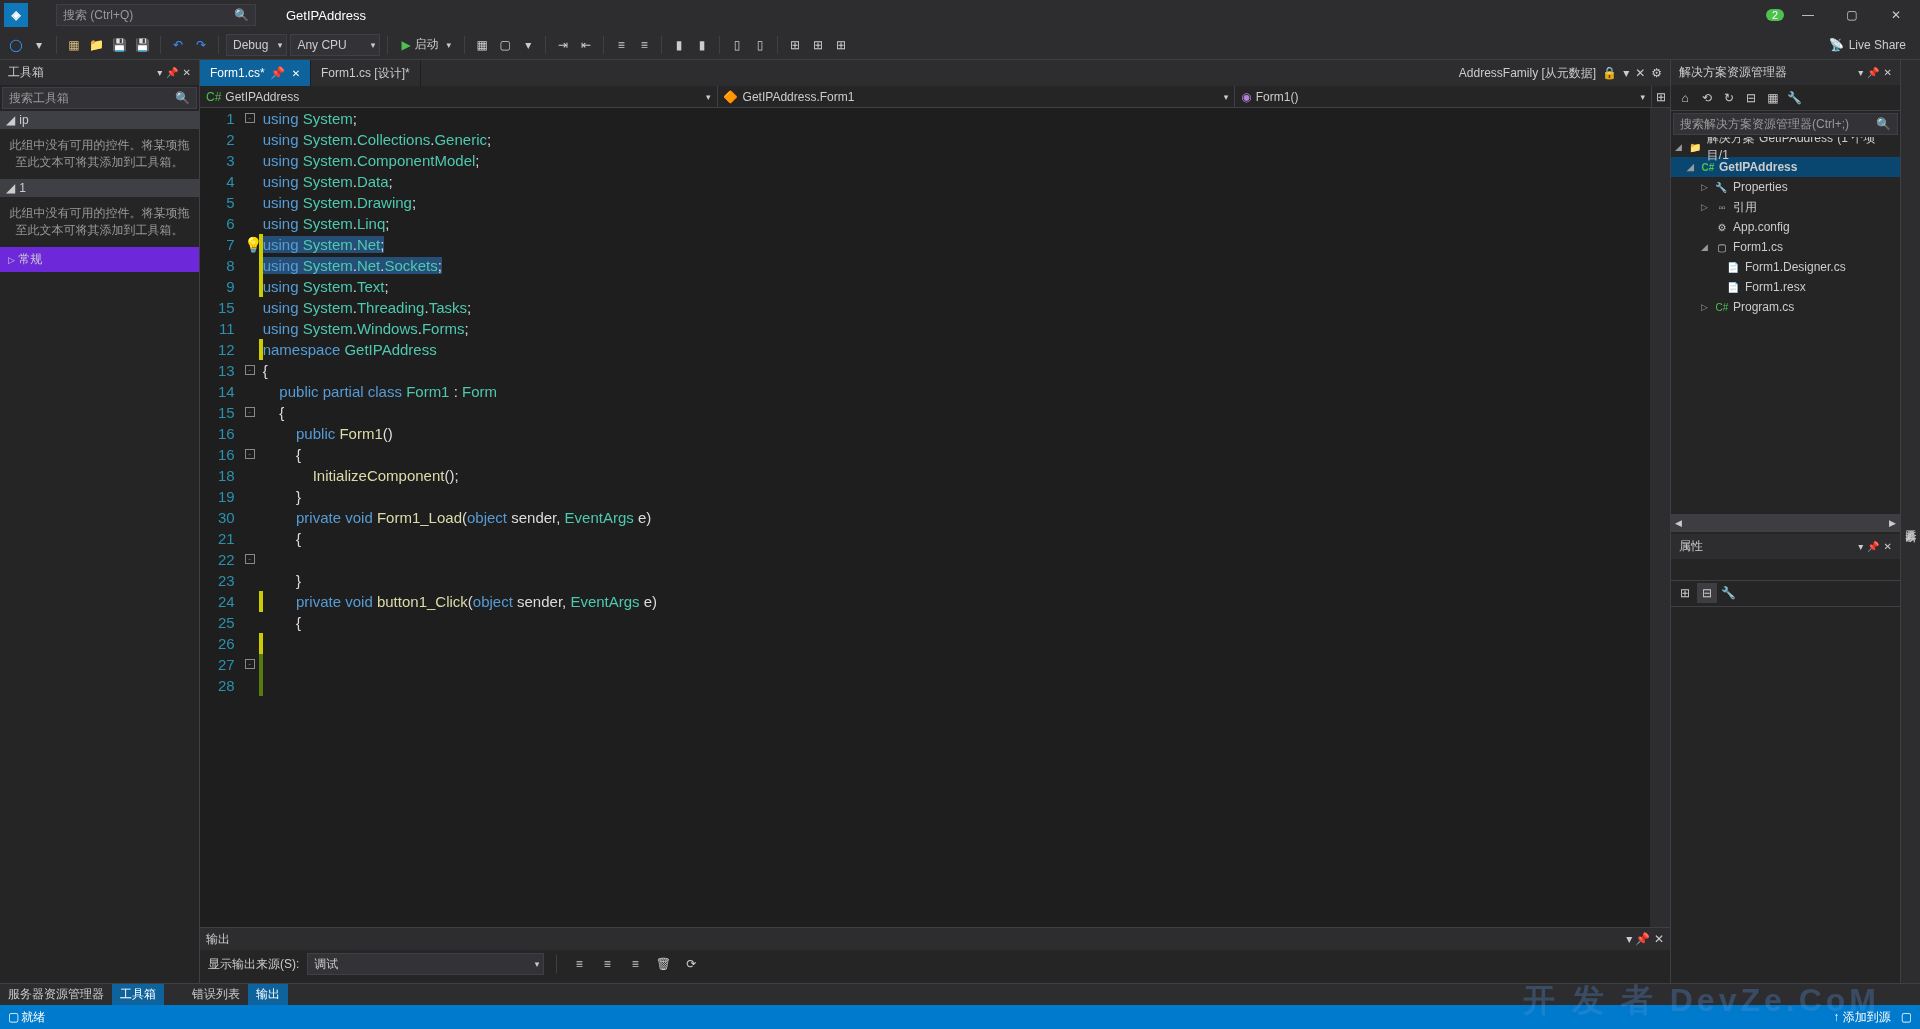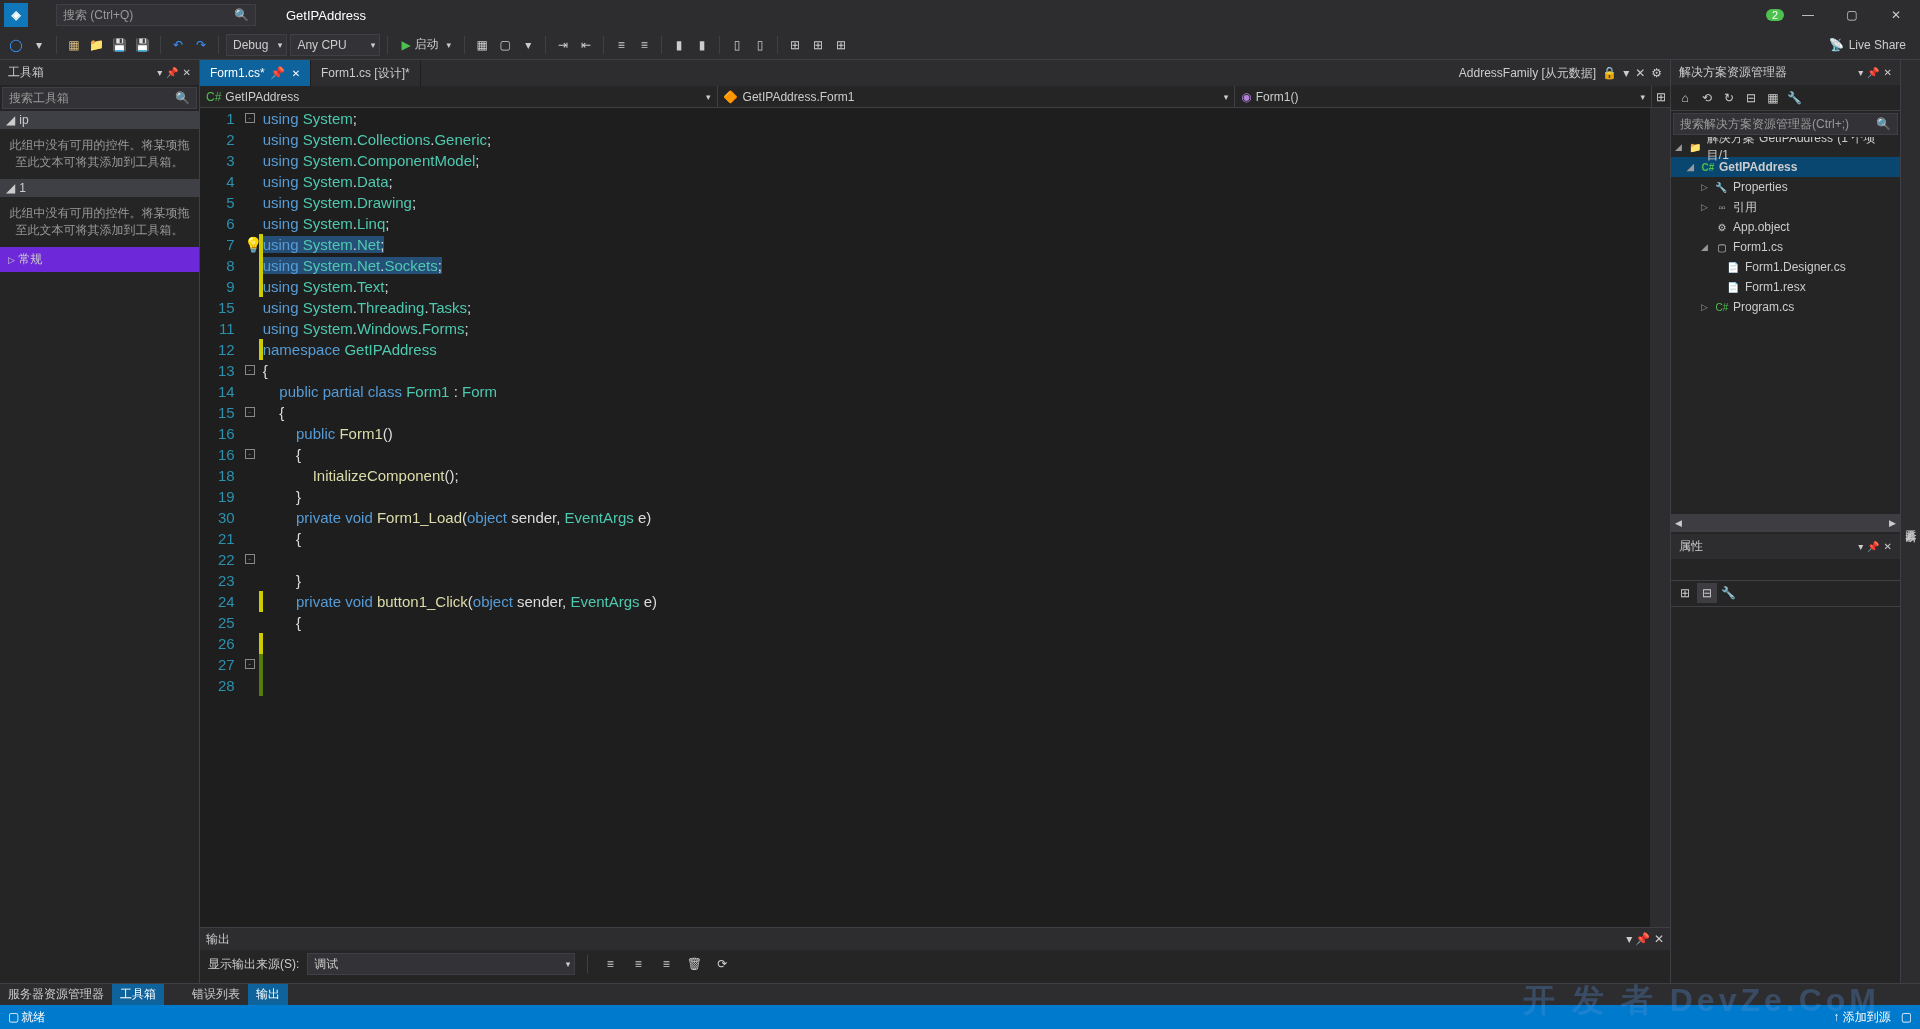--- a/index.html
+++ b/index.html
@@ -302,21 +302,21 @@
       <div class="code" id="code"><div style="position: relative;"><span class="kw">using</span> <span class="cls">System</span>;</div><div style="position: relative;"><span class="kw">using</span> <span class="cls">System</span>.<span class="cls">Collections</span>.<span class="cls">Generic</span>;</div><div style="position: relative;"><span class="kw">using</span> <span class="cls">System</span>.<span class="cls">ComponentModel</span>;</div><div style="position: relative;"><span class="kw">using</span> <span class="cls">System</span>.<span class="cls">Data</span>;</div><div style="position: relative;"><span class="kw">using</span> <span class="cls">System</span>.<span class="cls">Drawing</span>;</div><div style="position: relative;"><span class="kw">using</span> <span class="cls">System</span>.<span class="cls">Linq</span>;</div><div style="position: relative;"><span class="bulb">💡</span><span class="kw hl">using</span><span class="hl"> </span><span class="cls hl">System</span><span class="hl">.</span><span class="cls hl">Net</span><span class="hl">;</span></div><div style="position: relative;"><span class="kw hl">using</span><span class="hl"> </span><span class="cls hl">System</span><span class="hl">.</span><span class="cls hl">Net</span><span class="hl">.</span><span class="cls hl">Sockets</span><span class="hl">;</span></div><div style="position: relative;"><span class="kw">using</span> <span class="cls">System</span>.<span class="cls">Text</span>;</div><div style="position: relative;"><span class="kw">using</span> <span class="cls">System</span>.<span class="cls">Threading</span>.<span class="cls">Tasks</span>;</div><div style="position: relative;"><span class="kw">using</span> <span class="cls">System</span>.<span class="cls">Windows</span>.<span class="cls">Forms</span>;</div><div style="position: relative;"></div><div style="position: relative;"><span class="kw">namespace</span> <span class="cls">GetIPAddress</span></div><div style="position: relative;">{</div><div style="position: relative;">    <span class="kw">public</span> <span class="kw">partial</span> <span class="kw">class</span> <span class="cls">Form1</span> : <span class="cls">Form</span></div><div style="position: relative;">    {</div><div style="position: relative;">        <span class="kw">public</span> <span class="mtd">Form1</span>()</div><div style="position: relative;">        {</div><div style="position: relative;">            <span class="mtd">InitializeComponent</span>();</div><div style="position: relative;">        }</div><div style="position: relative;"></div><div style="position: relative;">        <span class="kw">private</span> <span class="kw">void</span> <span class="mtd">Form1_Load</span>(<span class="kw">object</span> sender, <span class="cls">EventArgs</span> e)</div><div style="position: relative;">        {</div><div style="position: relative;">        </div><div style="position: relative;">        }</div><div style="position: relative;"></div><div style="position: relative;">        <span class="kw">private</span> <span class="kw">void</span> <span class="mtd">button1_Click</span>(<span class="kw">object</span> sender, <span class="cls">EventArgs</span> e)</div><div style="position: relative;">        {</div></div>
       <div style="width:20px;background:#2d2d30"></div>
     </div>
     <div class="output-panel">
       <div class="output-header">
         <span>输出</span>
         <span><span>▾</span> <span>📌</span> <span>✕</span></span>
       </div>
       <div class="output-bar">
         <span>显示输出来源(S):</span>
-        <div class="tb-combo" style="width:268px">调试</div>
+        <div class="tb-combo" style="width:237px">调试</div>
         <div class="tb-sep"></div>
         <div class="tb-btn">≡</div>
         <div class="tb-btn">≡</div>
         <div class="tb-btn">≡</div>
         <div class="tb-btn">🗑</div>
         <div class="tb-btn">⟳</div>
       </div>
     </div>
   </div>
 
@@ -357,21 +357,21 @@
           <span class="ico ico-wrench">🔧</span>
           <span>Properties</span>
         </div>
       <div class="se-node" style="padding-left:30px">
           <span class="exp">▷</span>
           <span class="ico">▫▫</span>
           <span>引用</span>
         </div>
       <div class="se-node" style="padding-left:44px">
           <span class="ico">⚙</span>
-          <span>App.object</span>
+          <span>App.config</span>
         </div>
       <div class="se-node" style="padding-left:30px">
           <span class="exp">◢</span>
           <span class="ico">▢</span>
           <span>Form1.cs</span>
         </div>
       <div class="se-node" style="padding-left:56px">
           <span class="ico">📄</span>
           <span>Form1.Designer.cs</span>
         </div>

